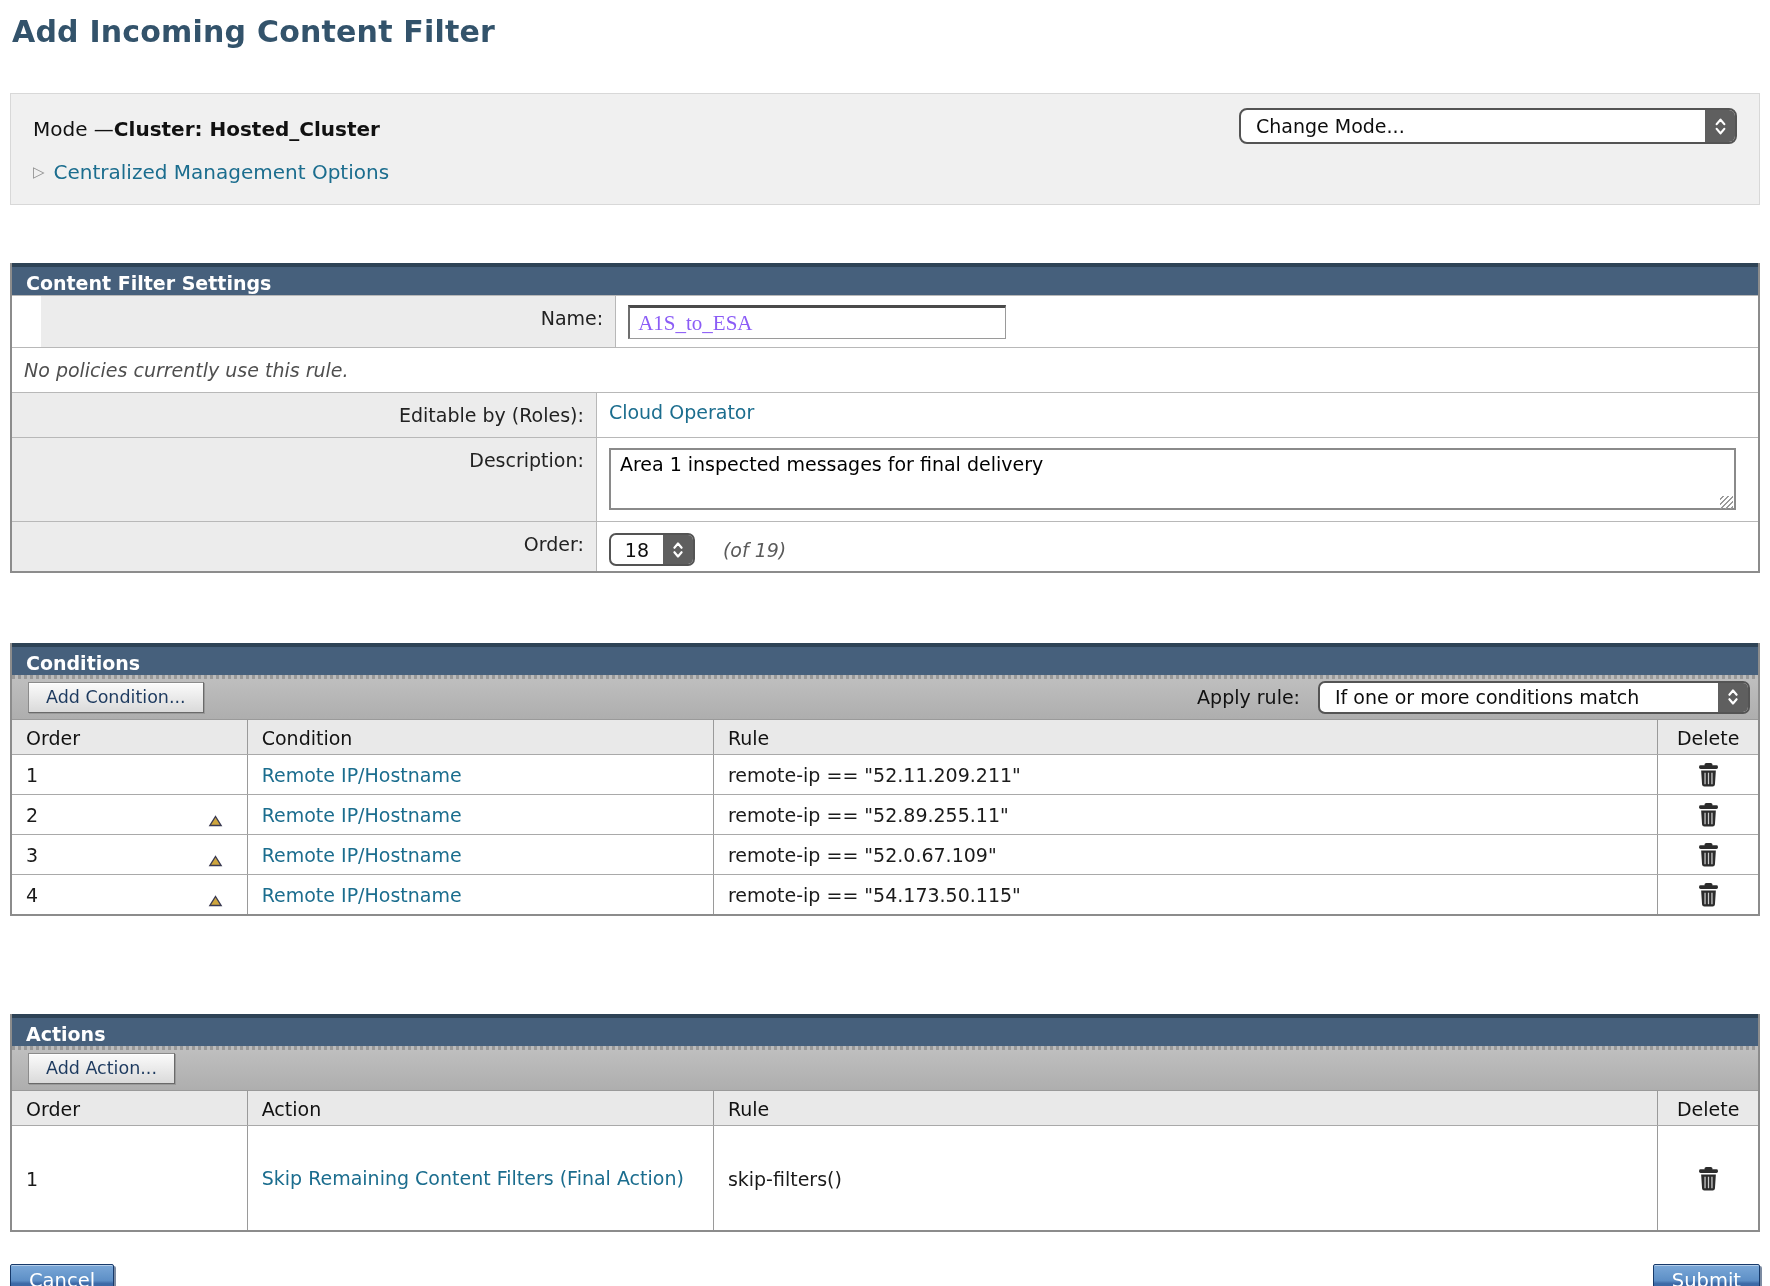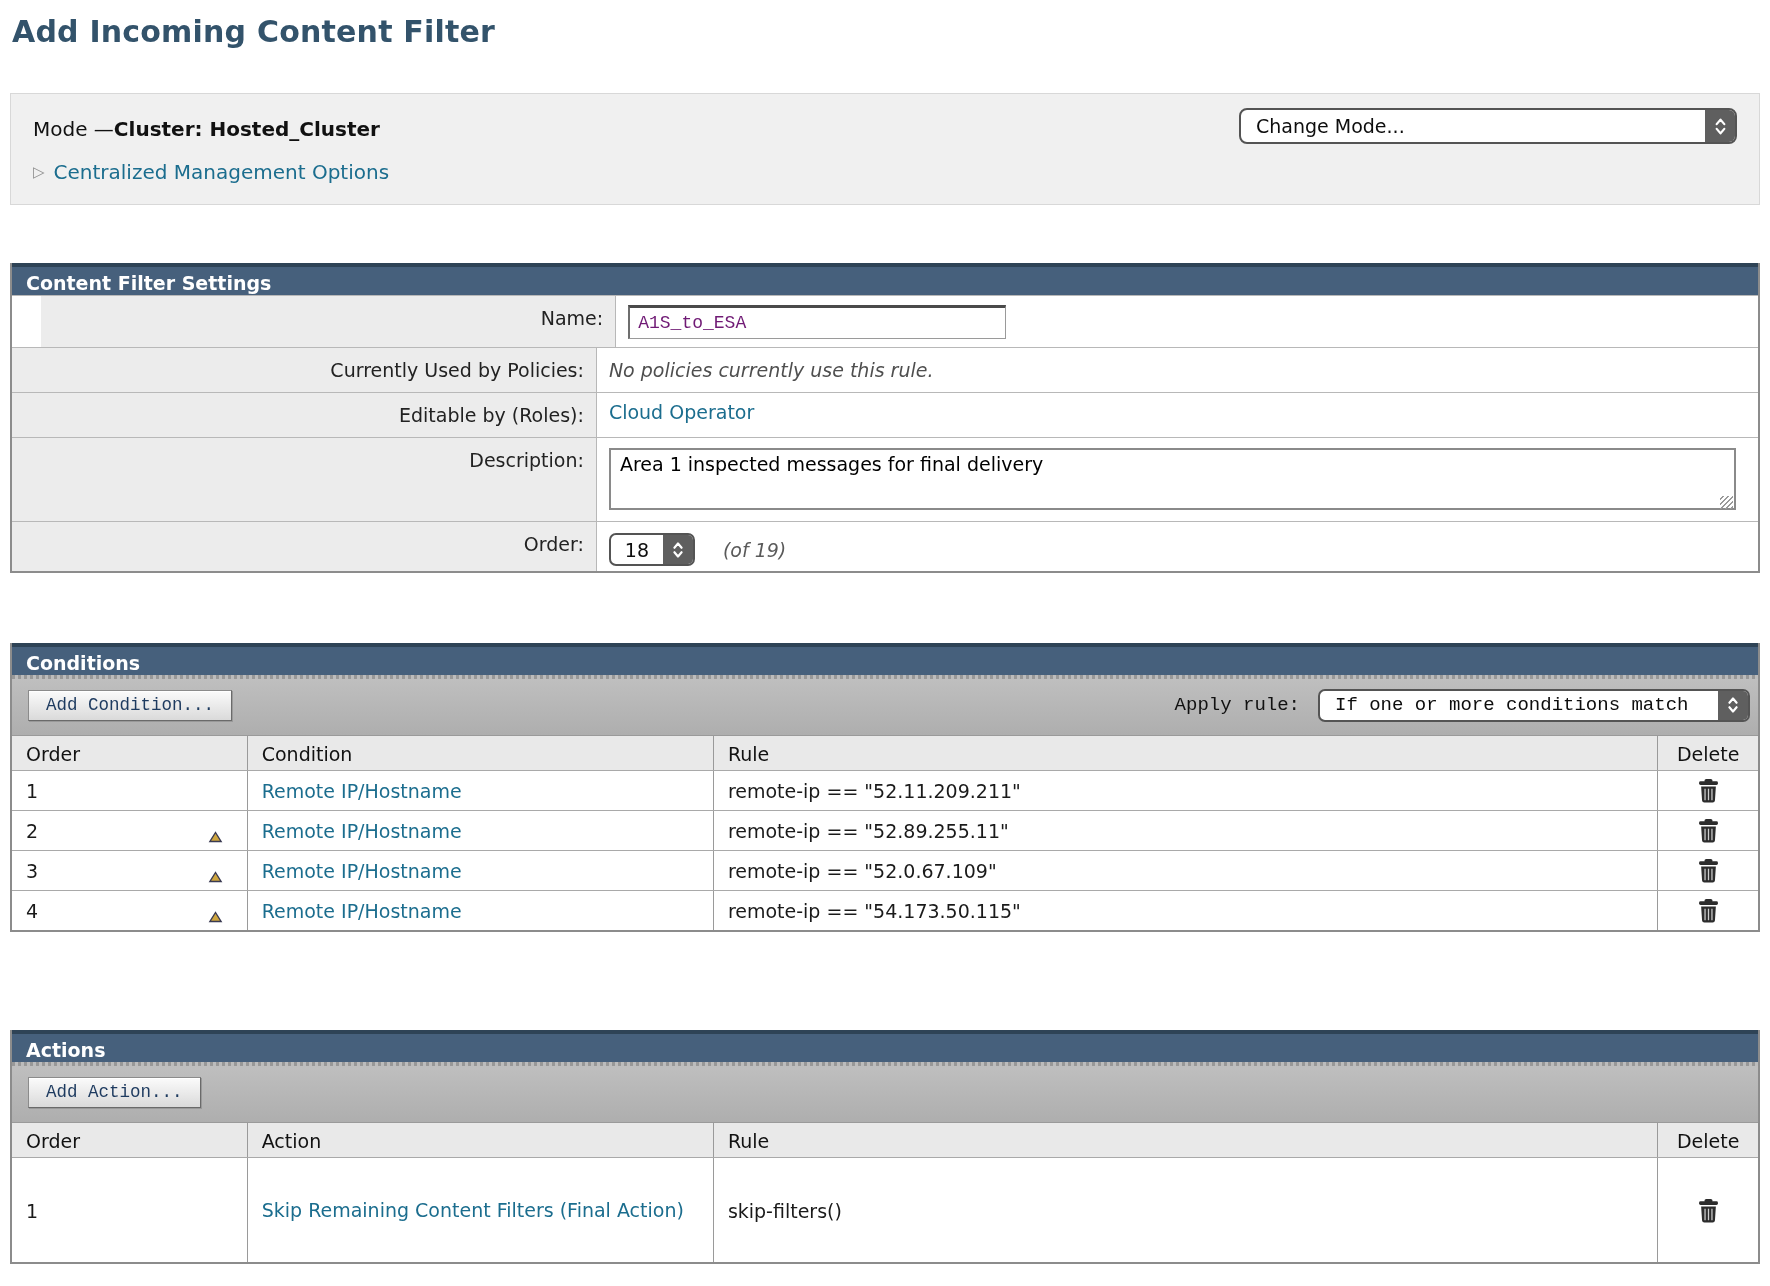--- a/index.html
+++ b/index.html
@@ -36,33 +36,33 @@
   .mb-act { margin-bottom:32px; }
 
   
   .kv-row { display:flex; border-top:1px solid #b8b8b8; background:#ffffff; }
   .kv-row:first-of-type { border-top:none; }
   .kv-lbl { width:33.5%; background:#ececec; border-right:1px solid #b8b8b8; text-align:right; padding:11px 12px 0 10px; font-size:19px; color:#222; flex:0 0 auto; }
   .kv-val { flex:1 1 auto; padding:8px 14px 0 12px; font-size:19px; display:block; }
   .h-name { min-height:52px;padding-left:29px; } .h-pol { min-height:45px; } .h-role { min-height:45px; }
   .h-desc { min-height:84px; } .h-ord { min-height:50px; }
 
-  input.name-input { width:378px; height:34px; margin-top:1px; font-family:Liberation Mono, monospace; font-size:18px; padding:2px 8px; background:#fff; color:#701a75;
+  input.name-input { width:378px; height:34px; margin-top:1px; font-family:Liberation Serif, serif; font-size:21px; padding:2px 8px; background:#fff; color:#8b5cf6;
     border:1px solid #9a9a9a; border-top:3px solid #4a4a4a; border-left:2px solid #6e6e6e; outline:none; }
   .italic-note { font-style:italic; color:#4f4f4f; padding-top:3px; display:inline-block; }
   .ta-wrap { position:relative; display:inline-block; width:calc(100% - 8px); margin-top:2px; }
   textarea.desc-ta { width:100%; height:62px; resize:none; font-family:inherit; font-size:19px; padding:3px 9px; color:#000;
     border:2px solid #8a8a8a; background:#fff; outline:none; }
   .resize-grip { position:absolute; right:3px; bottom:5px; width:13px; height:13px; pointer-events:none;
     background:repeating-linear-gradient(135deg, transparent 0 2px, #9a9a9a 2px 3.5px); }
   .order-line { display:flex; align-items:center; gap:28px; padding-top:3px; }
   .of-total { font-style:italic; color:#5a5a5a; font-size:19px; }
 
   
-  .toolbar { background:linear-gradient(180deg,#c0c0c0,#aeaeae); height:60px; position:relative; display:flex; align-items:center; justify-content:space-between; padding:0 8px 0 16px;font-family:Liberation Mono, monospace; }
+  .toolbar { background:linear-gradient(180deg,#c0c0c0,#aeaeae); height:44px; position:relative; display:flex; align-items:center; justify-content:space-between; padding:0 8px 0 16px; }
   .toolbar::before { content:""; position:absolute; top:0; left:0; right:0; height:4px;
     background:repeating-linear-gradient(90deg,#989898 0 3px,#bcbcbc 3px 6px); }
   button.bevel-btn { font-family:inherit; font-size:17.5px; color:#1d3a5f; padding:4px 17px 5px 17px; cursor:pointer;
     background:linear-gradient(180deg,#fbfbfb,#dadada); border:1px solid #8b8b8b; border-right-color:#6a6a6a; border-bottom-color:#6a6a6a;
     box-shadow:1px 1px 0 #999999, inset 0 1px 0 #ffffff; }
   .applyrule-group { display:flex; align-items:center; gap:18px; }
   .applyrule-label { font-size:19px; color:#111; }
 
   
   .grid-row { display:grid; grid-template-columns:13.5% 26.7% 54.1% 5.7%; border-top:1px solid #a9a9a9; background:#fff; }
@@ -113,21 +113,20 @@
   <div class="sec-head">Content Filter Settings</div>
 
   <div class="kv-row h-name">
     <div class="kv-lbl">Name:</div>
     <div class="kv-val">
       <input class="name-input" type="text" value="A1S_to_ESA" style="">
     </div>
   </div>
 
   <div class="kv-row h-pol">
-    <div class="kv-lbl">Currently Used by Policies:</div>
     <div class="kv-val"><span class="italic-note">No policies currently use this rule.</span></div>
   </div>
 
   <div class="kv-row h-role">
     <div class="kv-lbl">Editable by (Roles):</div>
     <div class="kv-val"><a class="tlink">Cloud Operator</a></div>
   </div>
 
   <div class="kv-row h-desc">
     <div class="kv-lbl">Description:</div>

